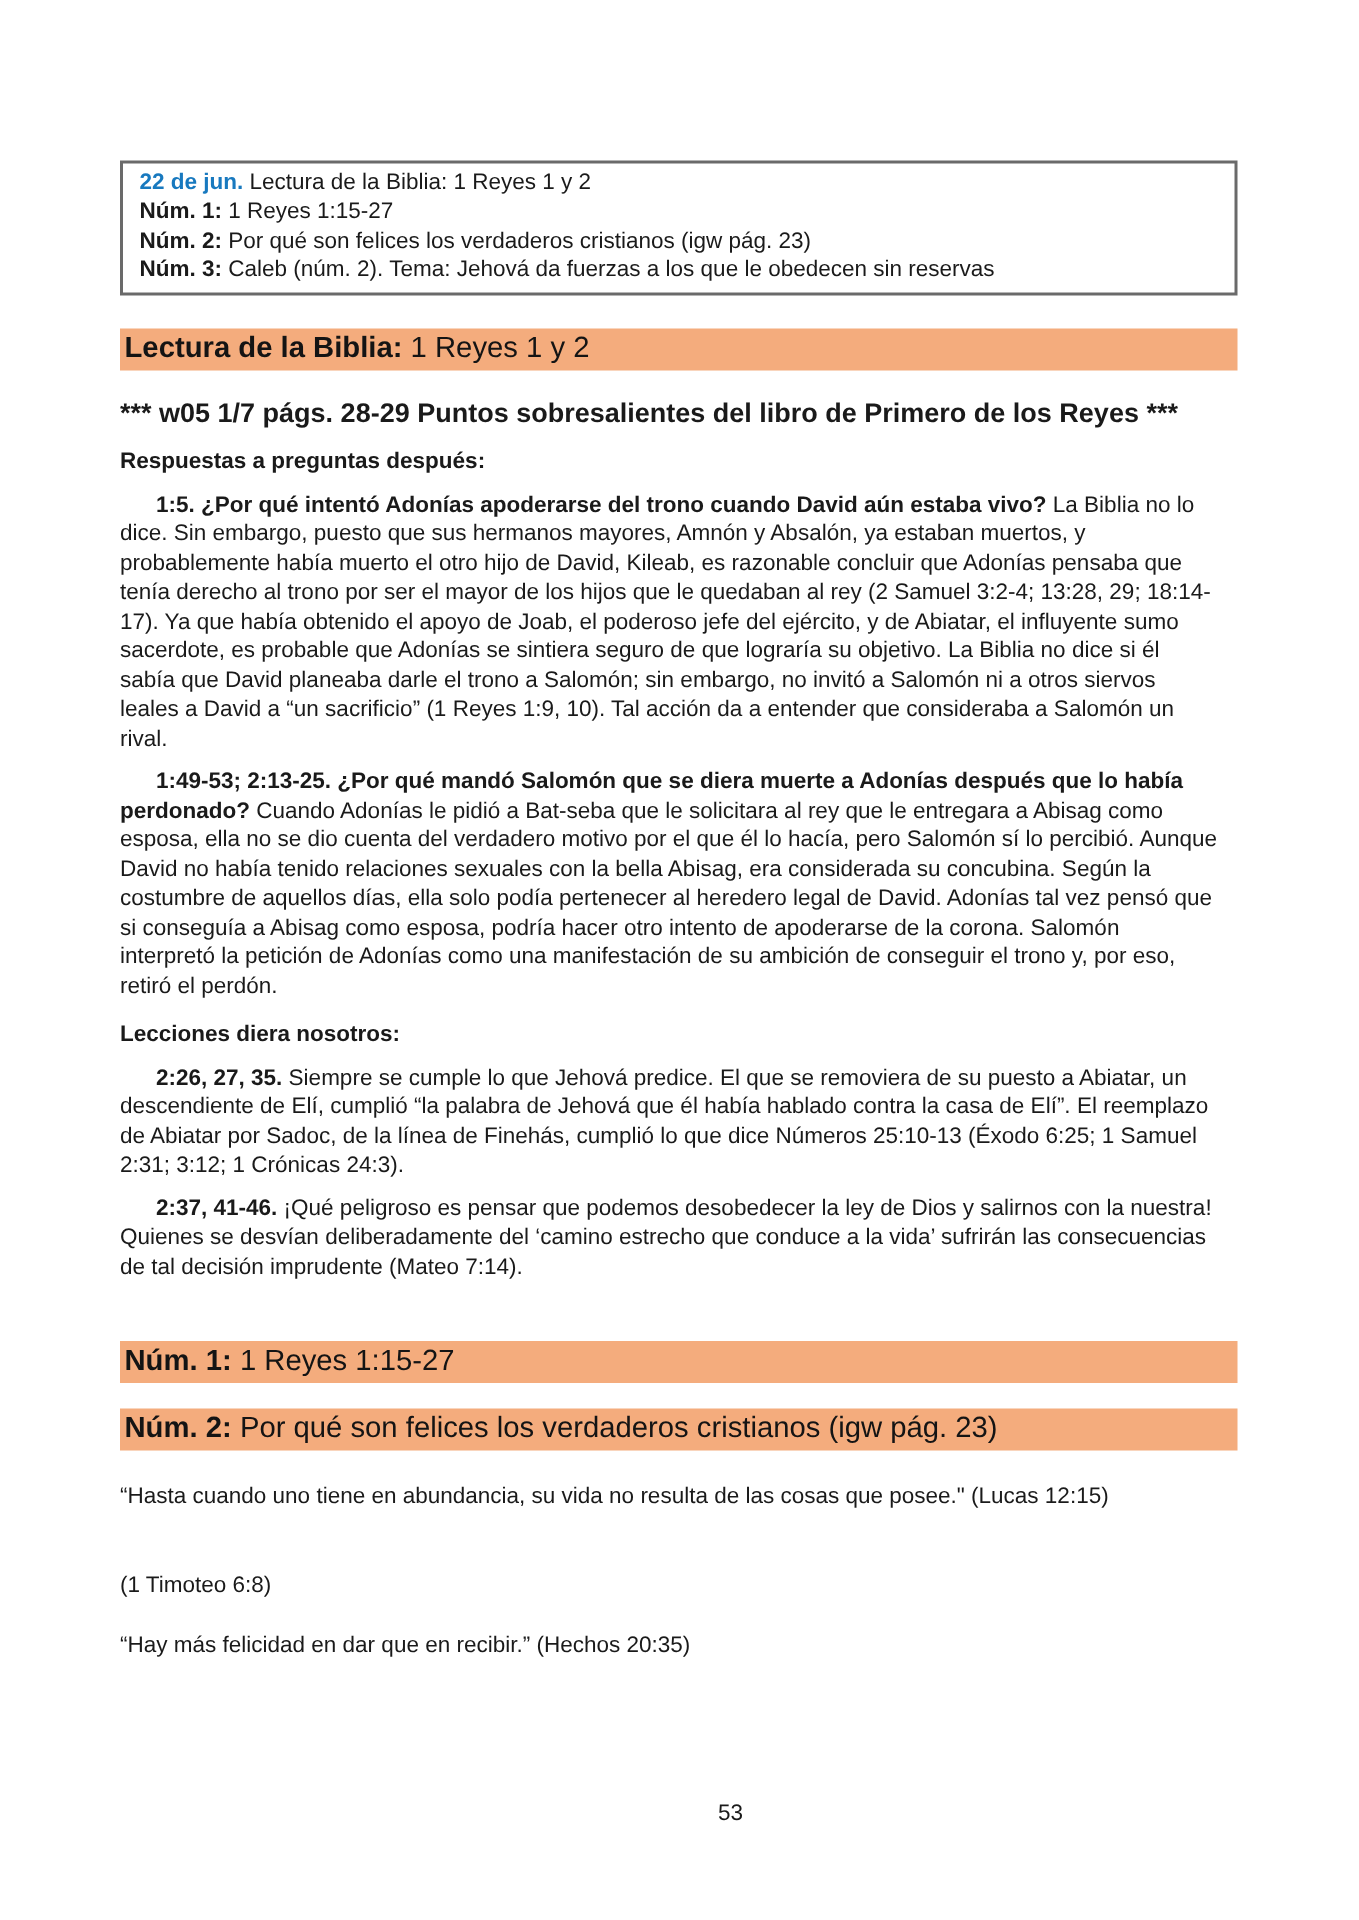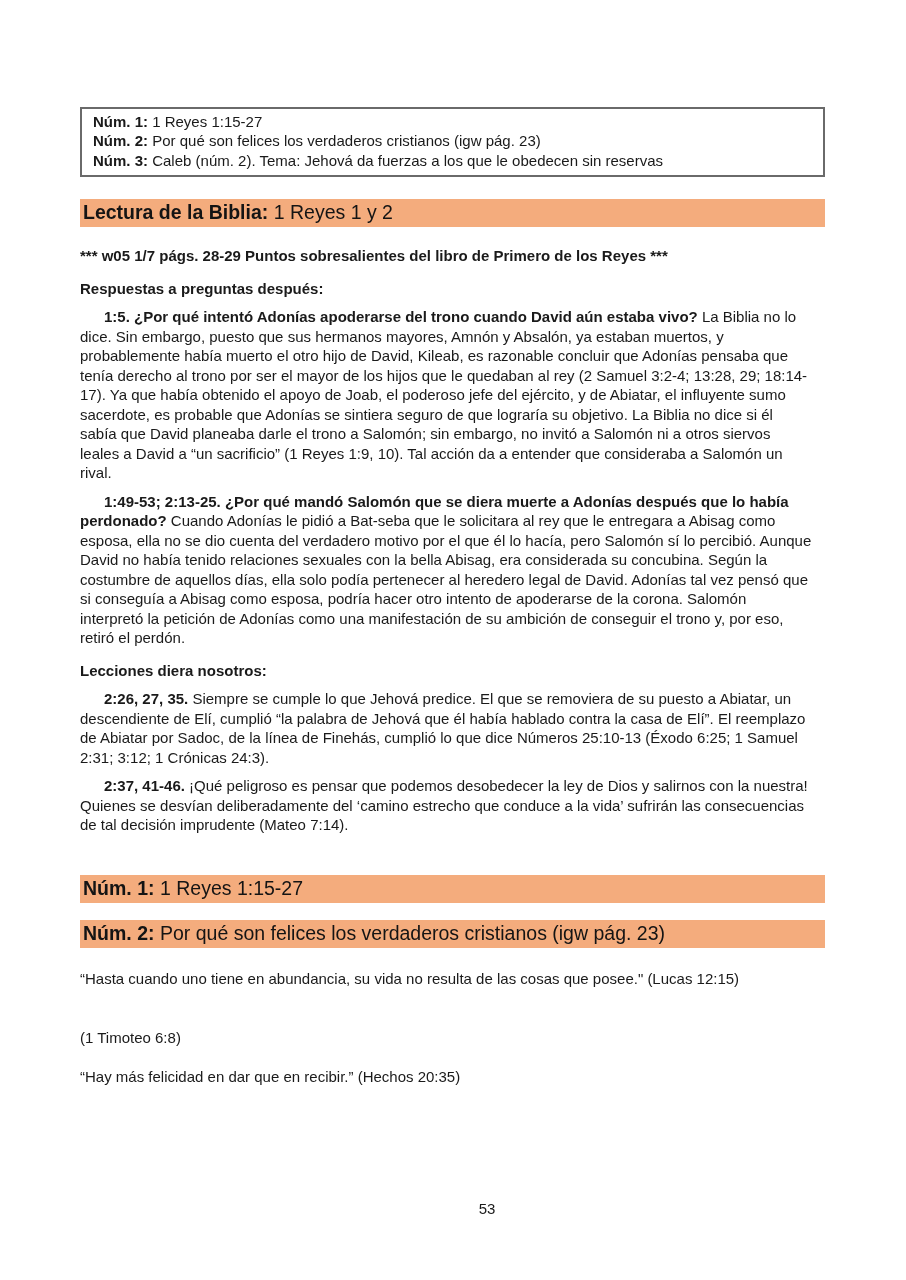--- a/index.html
+++ b/index.html
@@ -43,21 +43,21 @@
     white-space: nowrap;
     color: #141414;
   }
   .bar .blabel { font-weight: bold; }
   .bar1 { margin-top: 22px; }
   .bar2 { margin-top: 40px; }
   .bar3 { margin-top: 17px; }
   
   .src {
     margin-top: 19px;
-    font-size: 15px;
+    font-size: 18px;
     font-weight: bold;
     line-height: 19.5px;
   }
   .subhead {
     margin-top: 13px;
     font-size: 15px;
     font-weight: bold;
     line-height: 19.5px;
   }
   p.body-para {
@@ -84,20 +84,21 @@
     color: #1a1a1a;
     padding-left: 34px;
   }
 </style>
 </head>
 <body>
 
 <div class="content">
 
   <div class="schedule-box">
+    <div class="bline"><span class="date">22 de jun.</span> <span>Lectura de la Biblia: 1 Reyes 1 y 2</span></div>
     <div class="bline"><span class="lbl">Núm. 1:</span> <span>1 Reyes 1:15-27</span></div>
     <div class="bline"><span class="lbl">Núm. 2:</span> <span>Por qué son felices los verdaderos cristianos (igw pág. 23)</span></div>
     <div class="bline"><span class="lbl">Núm. 3:</span> <span>Caleb (núm. 2). Tema: Jehová da fuerzas a los que le obedecen sin reservas</span></div>
   </div>
 
   <div class="bar bar1"><span class="blabel">Lectura de la Biblia:</span> <span>1 Reyes 1 y 2</span></div>
 
   <div class="src">*** w05 1/7 págs. 28-29 Puntos sobresalientes del libro de Primero de los Reyes ***</div>
 
   <div class="subhead">Respuestas a preguntas después:</div>

